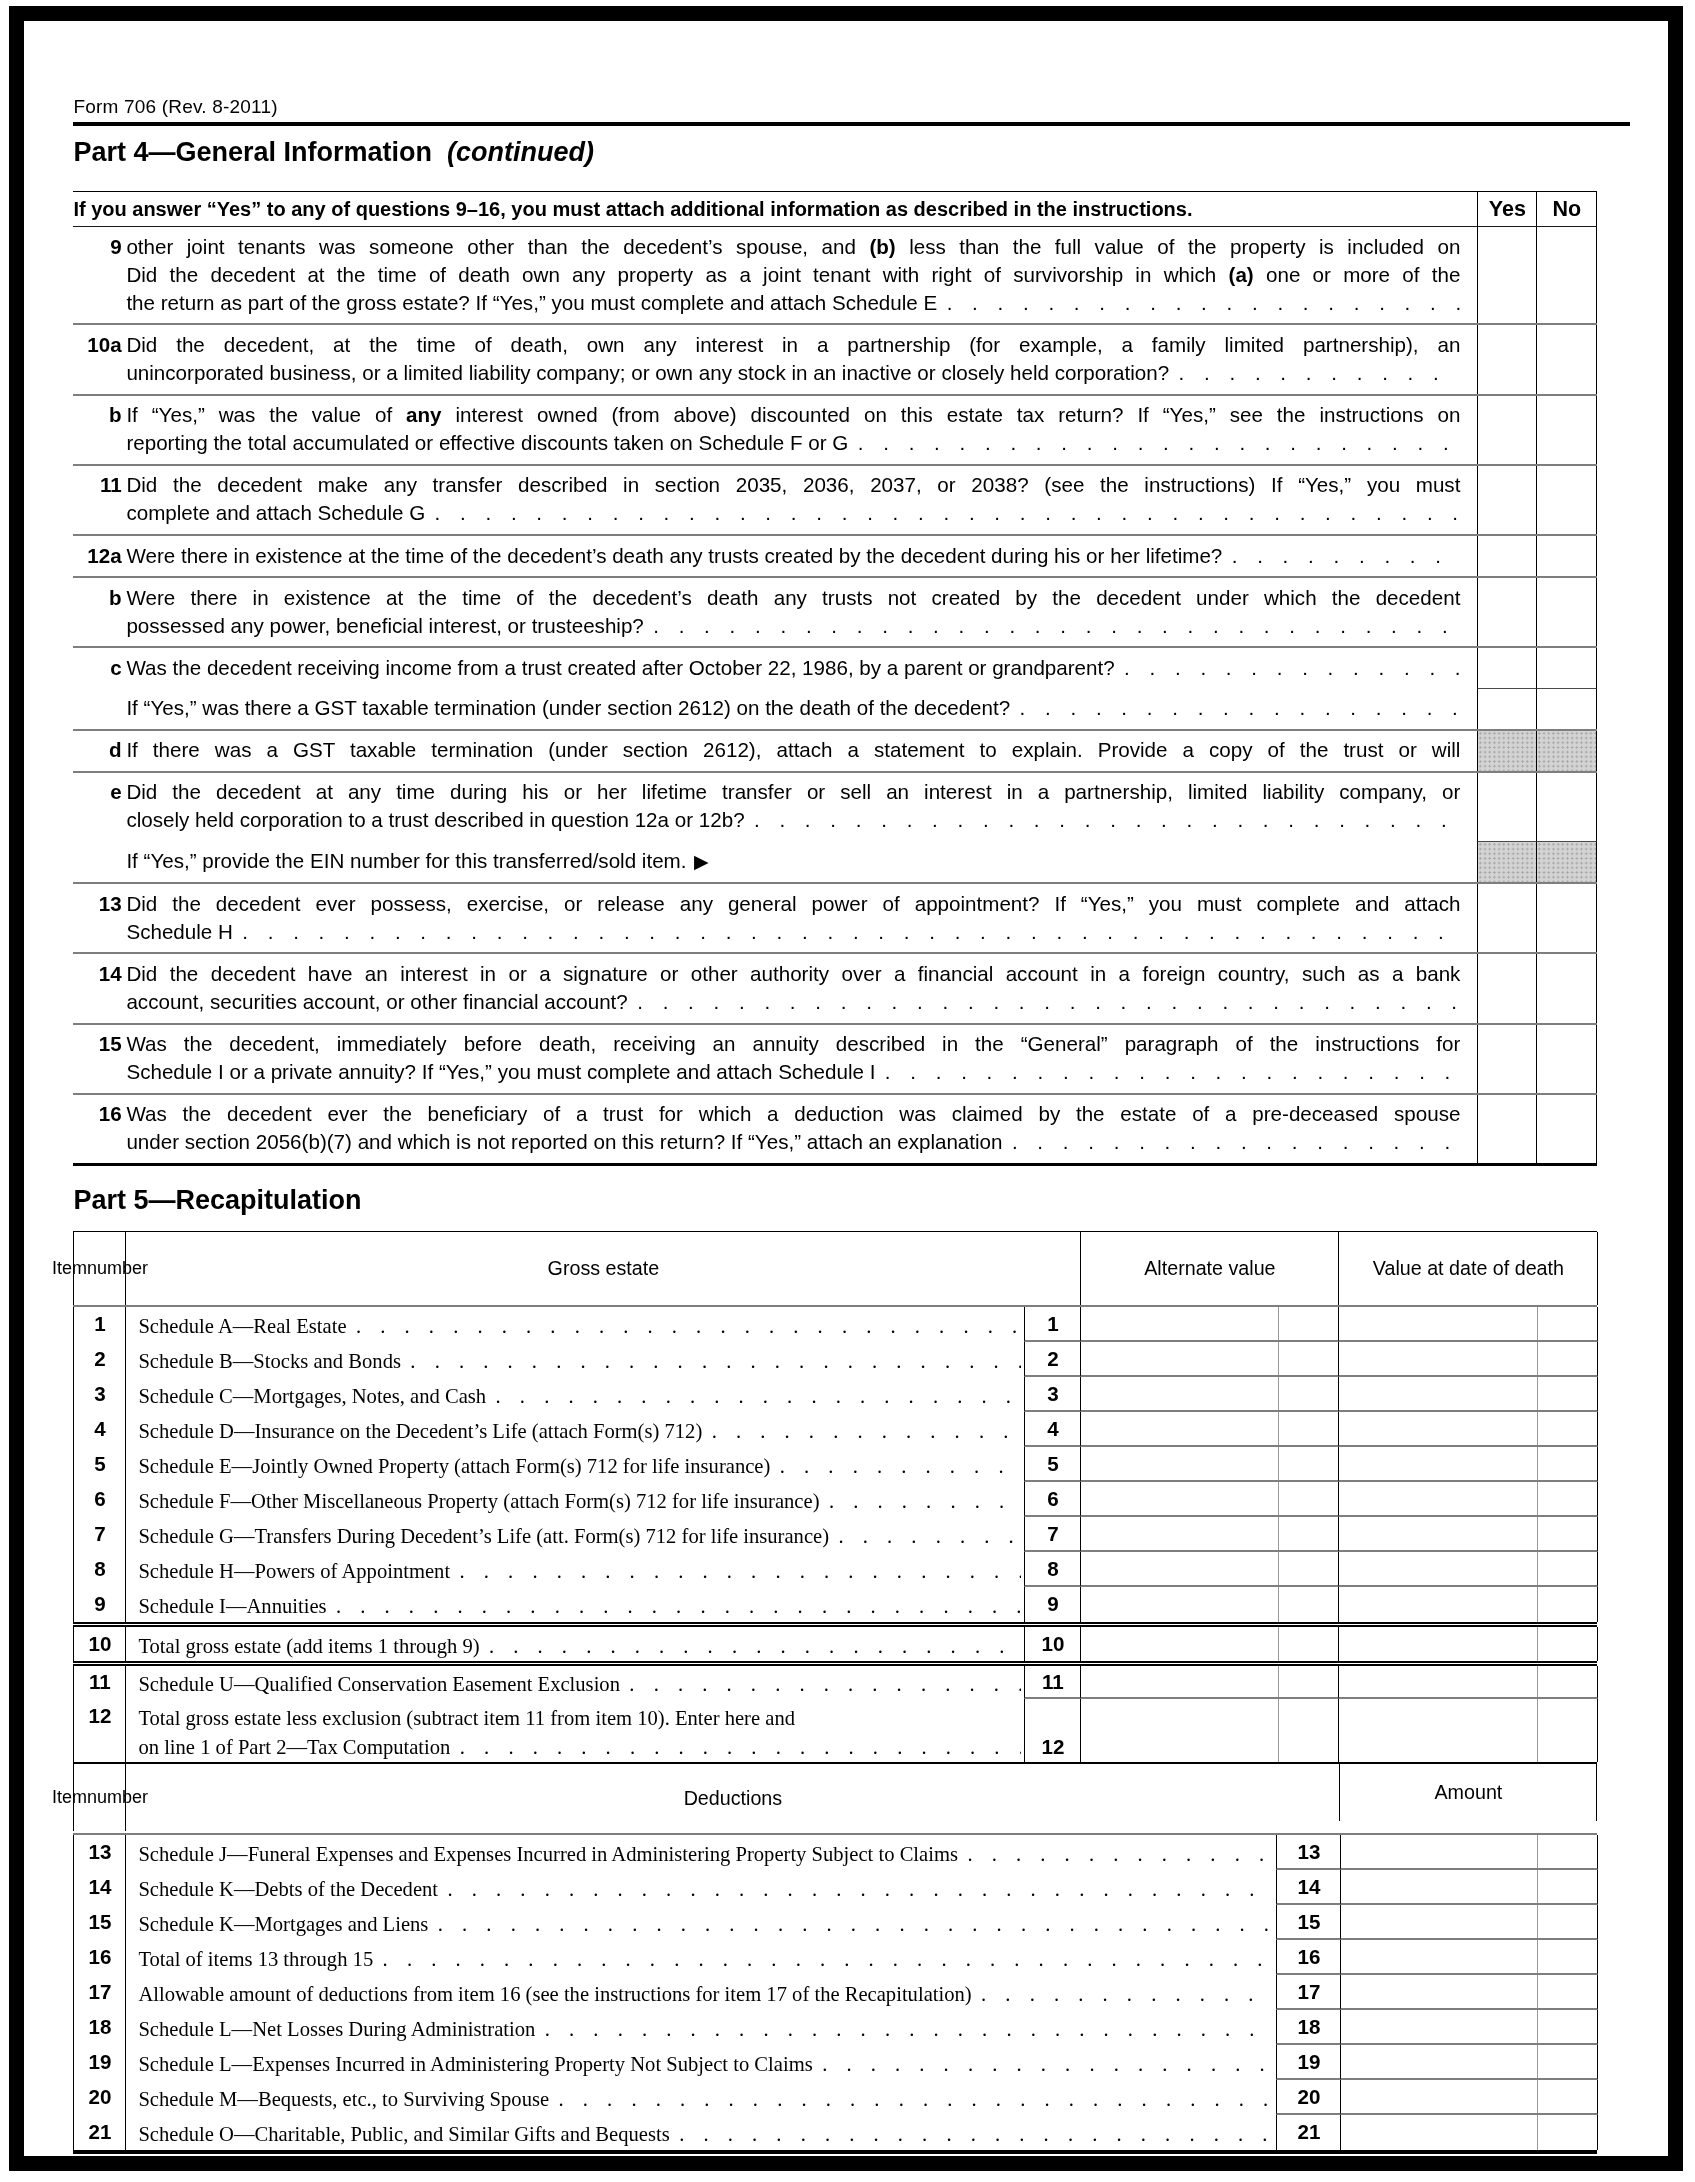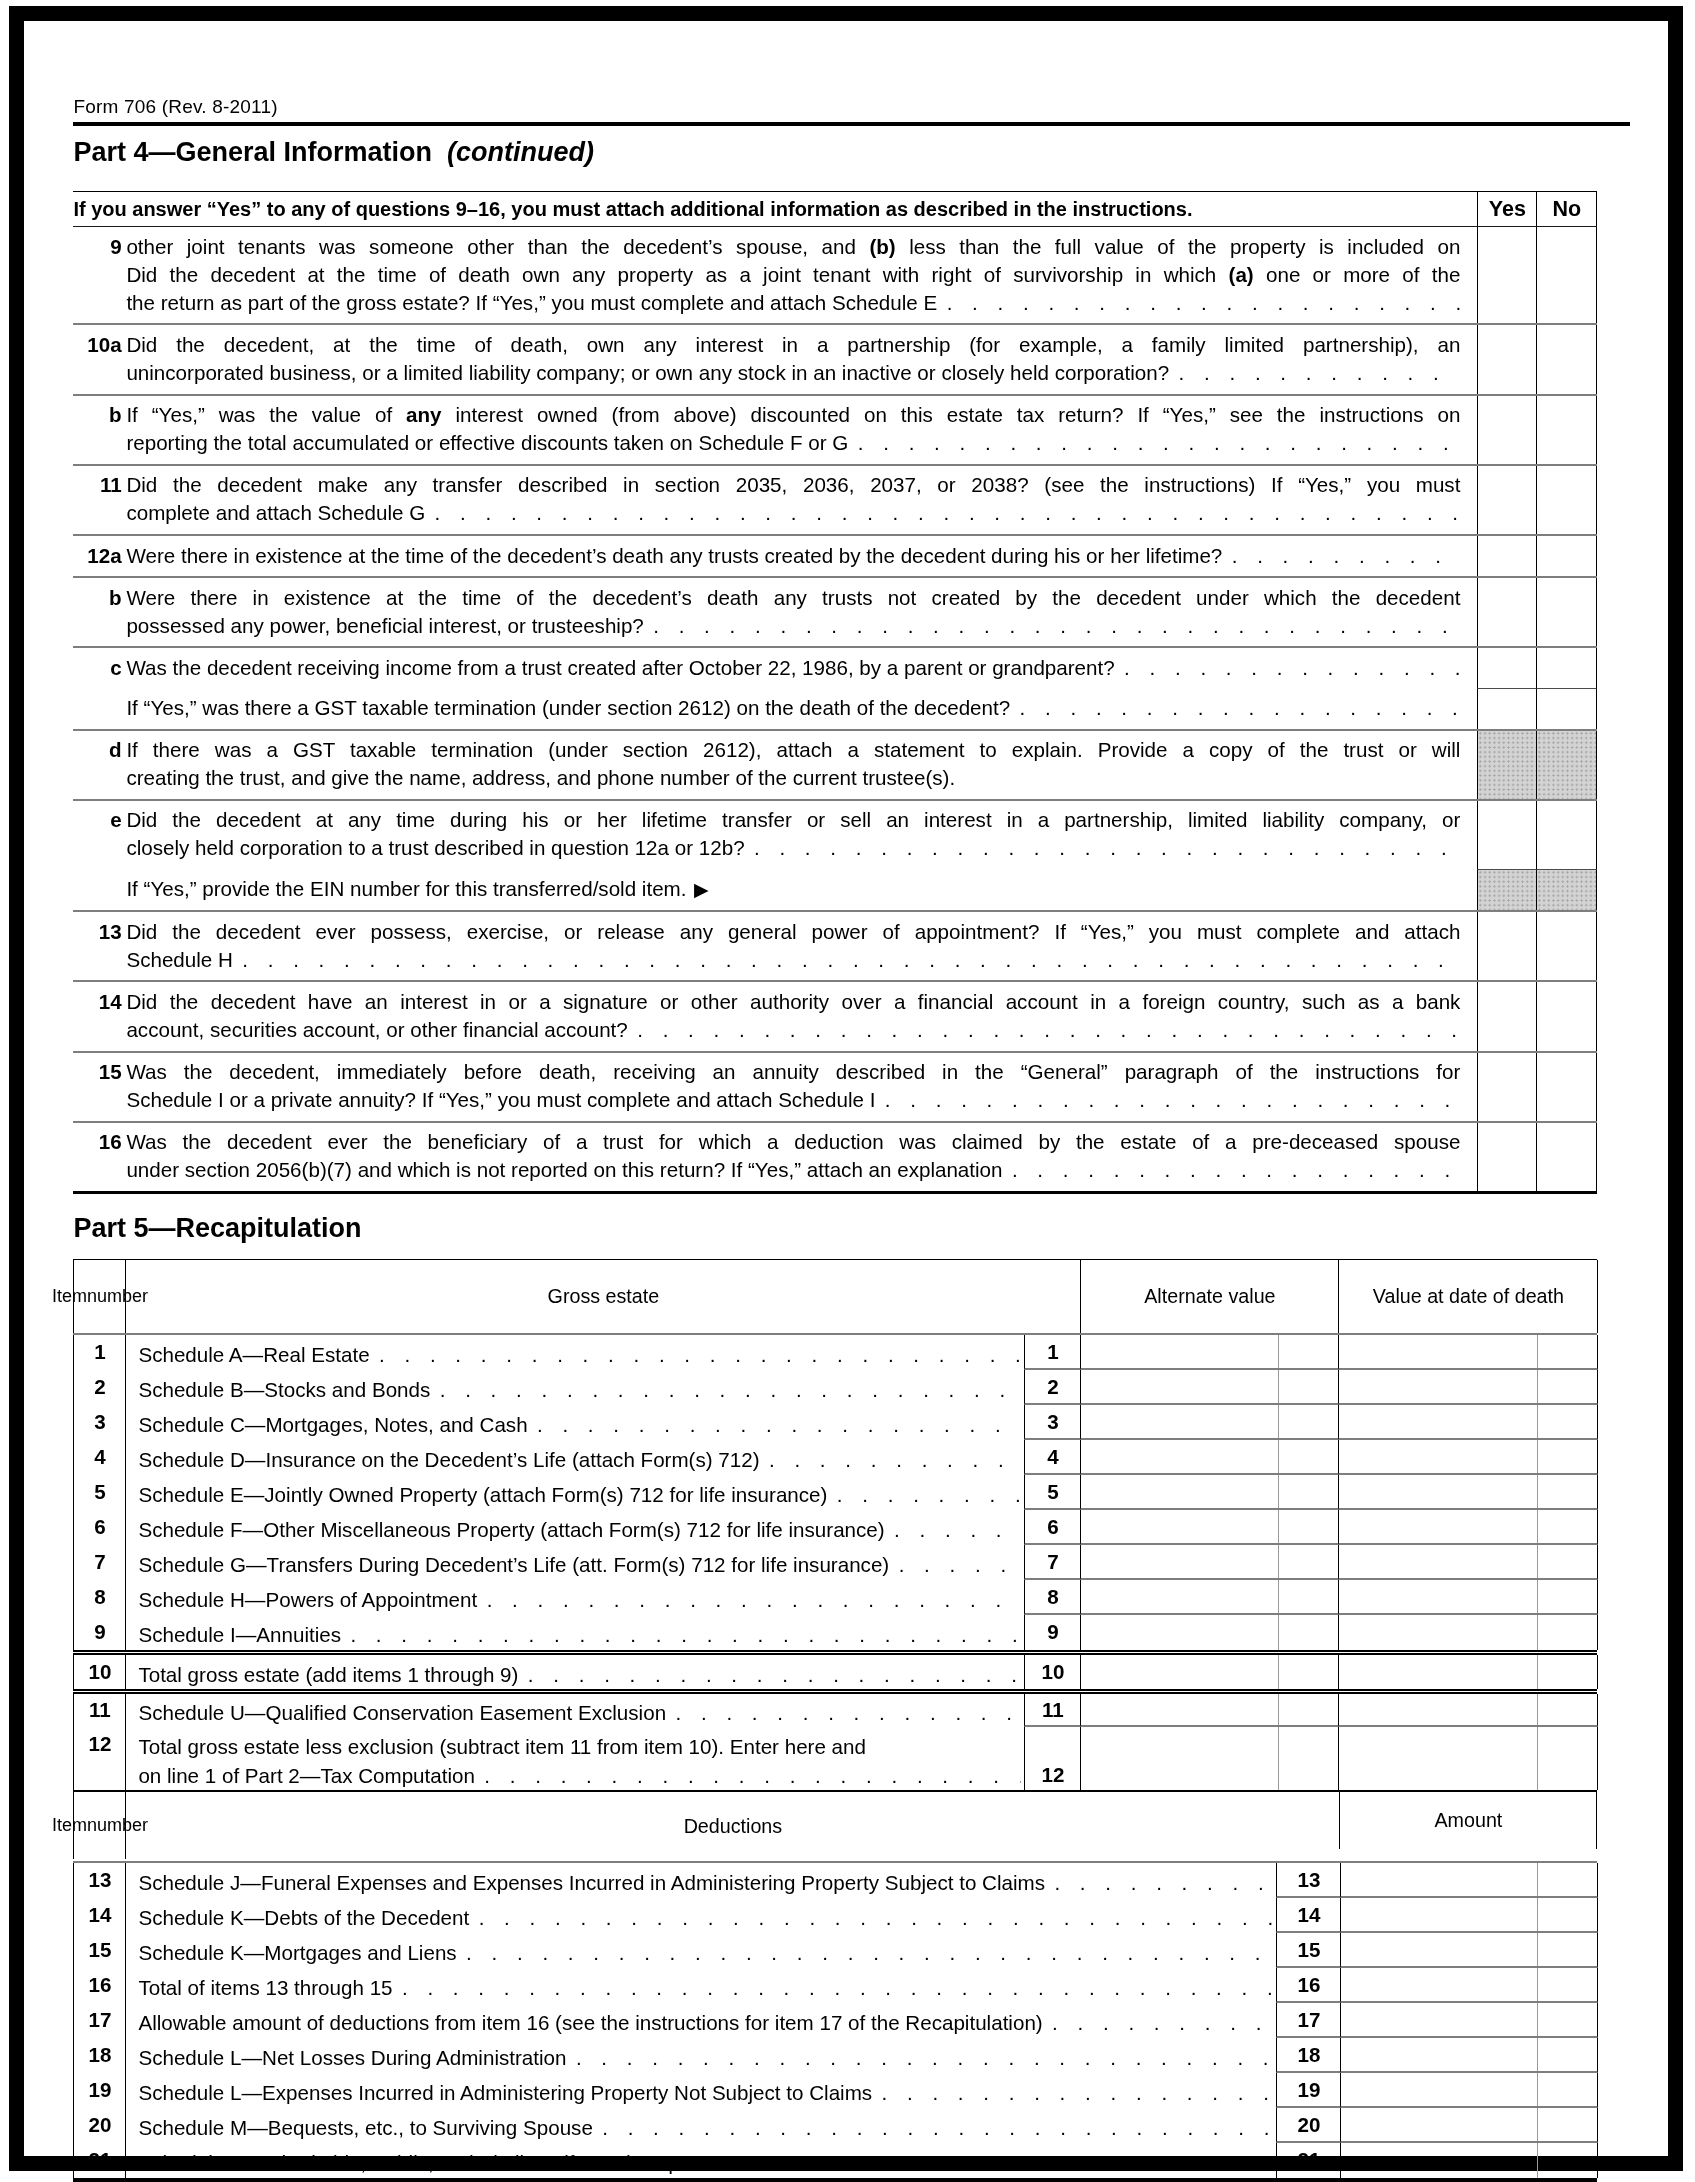--- a/index.html
+++ b/index.html
@@ -43,21 +43,21 @@
   .hcell{display:flex;align-items:center;justify-content:center;font-size:19.7px;text-align:center;box-sizing:border-box;height:73px;}
   .itemhead{flex-direction:row;font-size:18px;line-height:20.6px;border-left:1.9px solid #000;border-right:1.9px solid #000;}
   .vhead-l{border-left:1.9px solid #000;}
   .vhead-r{border-left:1.9px solid #000;border-right:1.9px solid #000;}
   .t5row{display:grid;box-sizing:border-box;}
   .t5a{grid-template-columns:53px 898px 56px 258px 260px;}
   .t5b{grid-template-columns:53px 1150px 64px 258px;}
   .t5row>div{box-sizing:border-box;}
   .itemno{font-weight:700;font-size:20.6px;text-align:center;border-left:1.9px solid #000;border-right:1.9px solid #000;padding-top:4.7px;}
   .desc{font-size:20.6px;padding:4.7px 3.7px 0 12px;}
-  .dline{display:flex;line-height:29px;}
+  .dline{display:flex;line-height:29px;font-family:Liberation Serif, serif;}
   .dline>.dt{flex:0 0 auto;white-space:nowrap;}
   .lineno{font-weight:700;font-size:20.6px;text-align:center;border-left:1.9px solid #000;border-bottom:2.8px double #7e7e7e;padding-top:4.7px;display:flex;align-items:flex-start;justify-content:center;}
   .tall .lineno{align-items:flex-end;padding-bottom:2.8px;}
   .vcell{position:relative;border-left:1.9px solid #000;border-bottom:2.8px double #7e7e7e;}
   .vcell.last{border-right:1.9px solid #000;}
   .vcell::after{content:"";position:absolute;top:0;bottom:0;width:0.9px;background:#9a9a9a;}
   .alt::after{left:197px;}
   .dod::after{left:198px;}
   .amt::after{left:196px;}
   .t5rowh{min-height:35px;}
@@ -194,21 +194,20 @@
               </div>
               <div class="qcell yescell gt"></div>
               <div class="qcell nocell gt"></div>
             </div>
           </div>
           <div class="q4row">
             <div class="p4grid qgroup">
               <div class="qnum">d</div>
               <div class="qtext">
                 <div class="qline jline"><span>If there was a GST taxable termination (under section 2612), attach a statement to explain. Provide a copy of the trust or will</span></div>
-                <div class="qline"><span>creating the trust, and give the name, address, and phone number of the current trustee(s).</span></div>
               </div>
               <div class="qcell yescell shade"></div>
               <div class="qcell nocell shade"></div>
             </div>
           </div>
           <div class="q4row">
             <div class="p4grid qgroup">
               <div class="qnum">e</div>
               <div class="qtext">
                 <div class="qline jline"><span>Did the decedent at any time during his or her lifetime transfer or sell an interest in a partnership, limited liability company, or</span></div>

